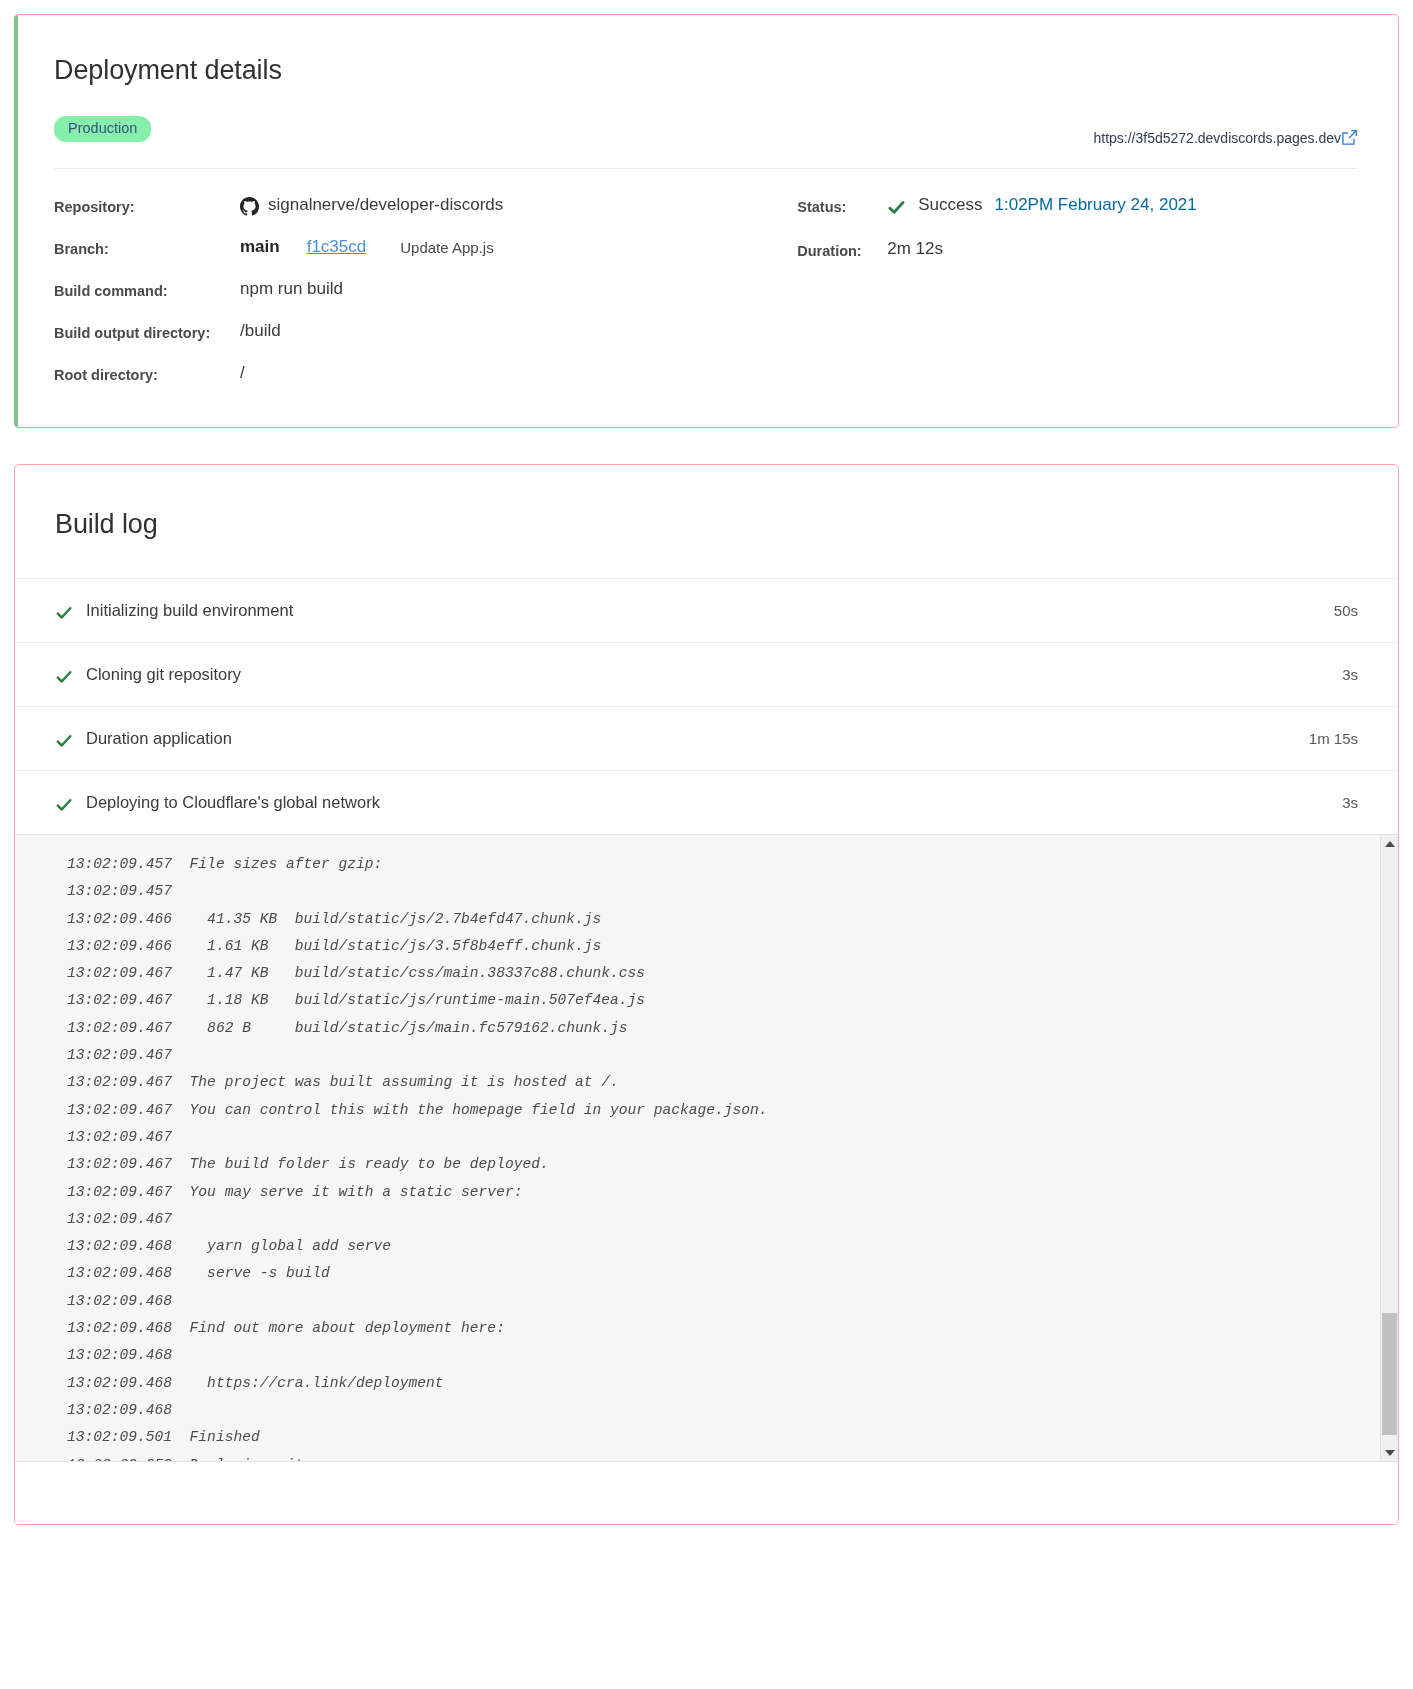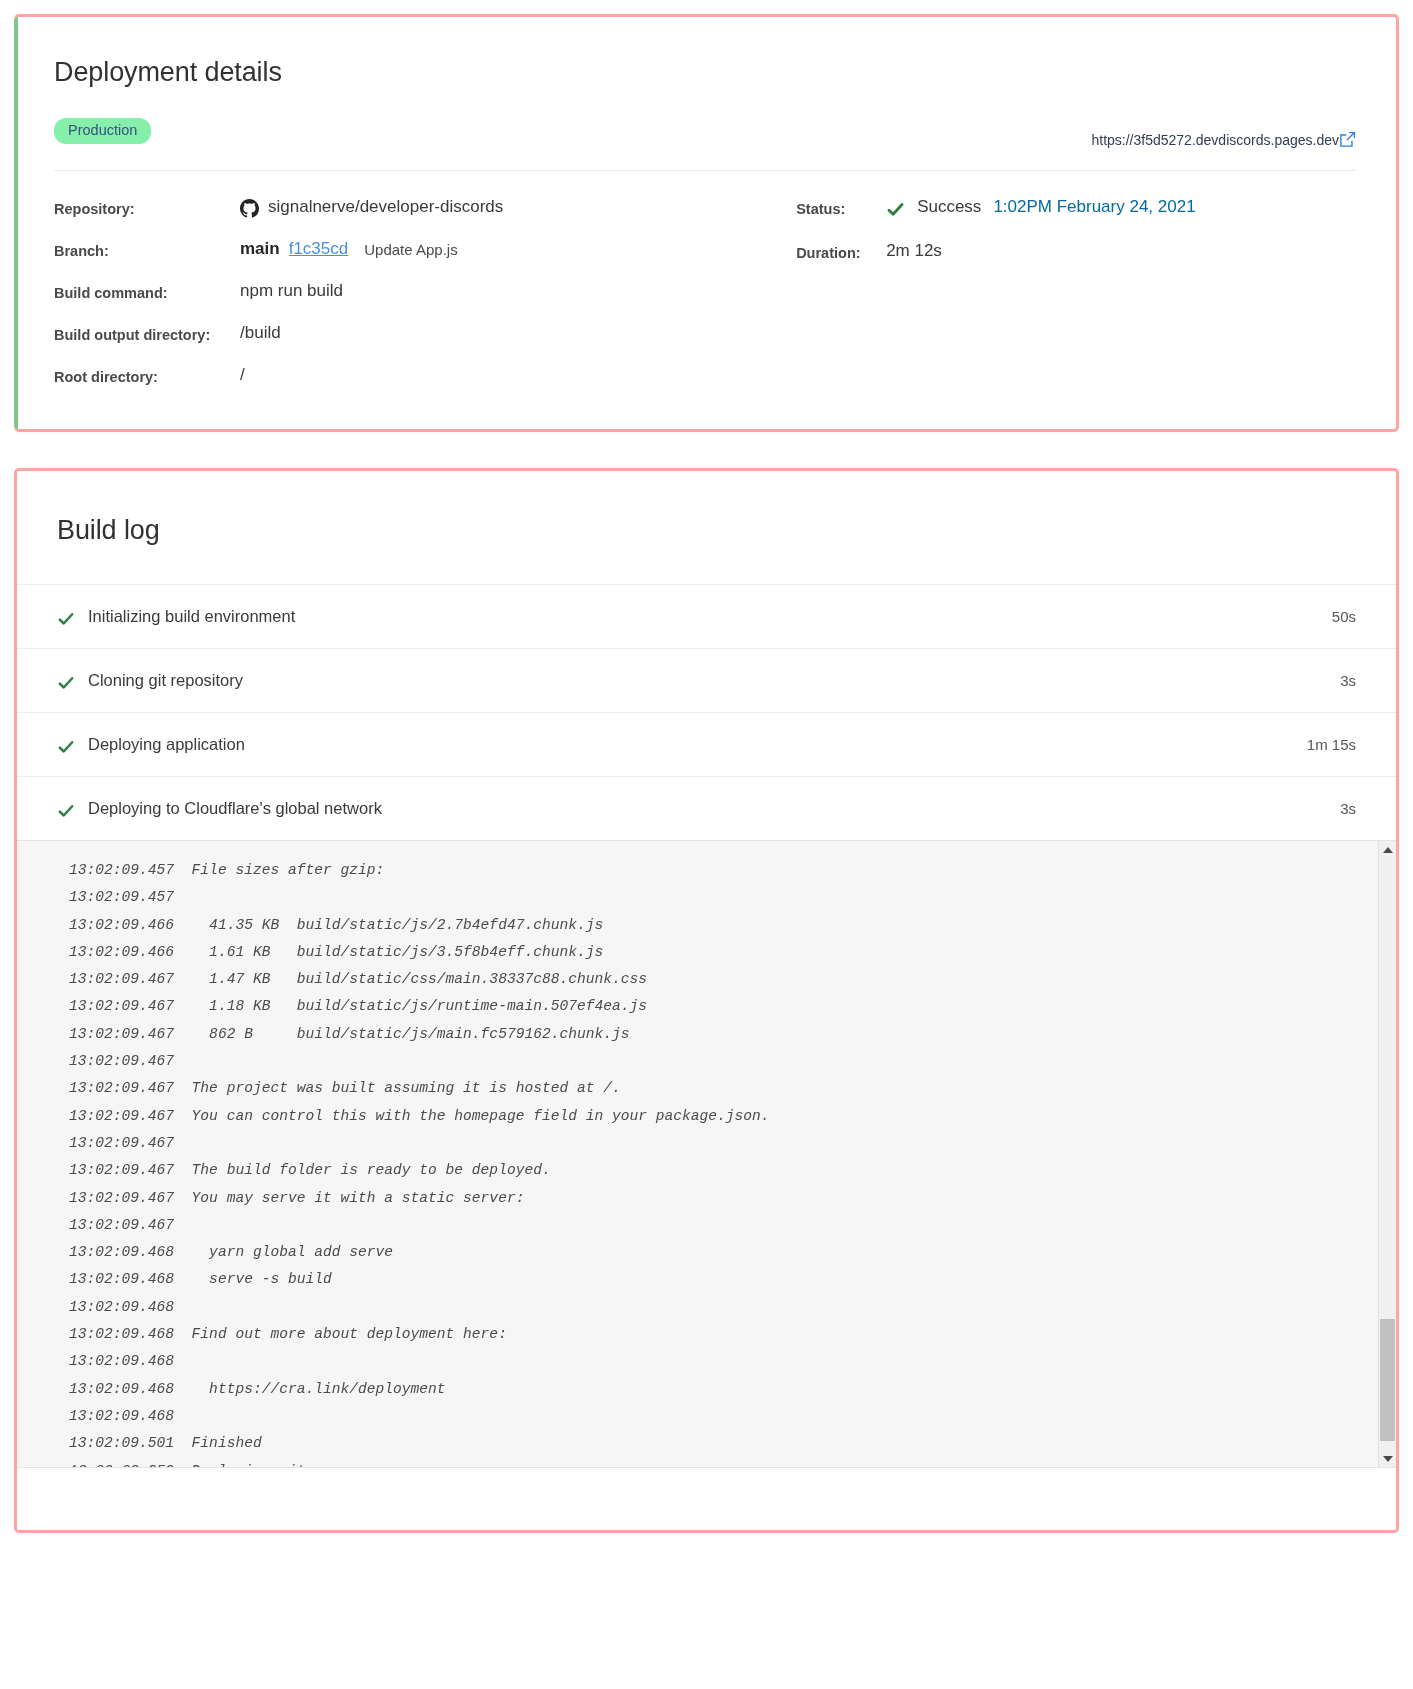--- a/index.html
+++ b/index.html
@@ -17,21 +17,21 @@
 
   .page {
     width: 1413px;
     box-sizing: border-box;
     padding: 14px 14px 0 14px;
   }
 
   
   .card {
     background: #ffffff;
-    border: 3px solid #fca5a5;
+    border: 1px solid #fca5a5;
     border-radius: 5px;
     box-shadow: 0 1px 2px rgba(0,0,0,0.03);
     position: relative;
     box-sizing: border-box;
   }
   .card.accent {
     border-left: none;
   }
   .accent-bar {
     position: absolute;
@@ -244,21 +244,21 @@
               <svg width="19" height="19" viewBox="0 0 16 16" fill="#242424">
                 <path d="M8 0C3.58 0 0 3.58 0 8c0 3.54 2.29 6.53 5.47 7.59.4.07.55-.17.55-.38 0-.19-.01-.82-.01-1.49-2.01.37-2.53-.49-2.69-.94-.09-.23-.48-.94-.82-1.13-.28-.15-.68-.52-.01-.53.63-.01 1.08.58 1.23.82.72 1.21 1.87.87 2.33.66.07-.52.28-.87.51-1.07-1.78-.2-3.64-.89-3.64-3.95 0-.87.31-1.59.82-2.15-.08-.2-.36-1.02.08-2.12 0 0 .67-.21 2.2.82.64-.18 1.32-.27 2-.27s1.36.09 2 .27c1.53-1.04 2.2-.82 2.2-.82.44 1.1.16 1.92.08 2.12.51.56.82 1.27.82 2.15 0 3.07-1.87 3.75-3.65 3.95.29.25.54.73.54 1.48 0 1.07-.01 1.93-.01 2.2 0 .21.15.46.55.38A8.01 8.01 0 0 0 16 8c0-4.42-3.58-8-8-8z"></path>
               </svg>
             </span>
             <span>signalnerve/developer-discords</span>
           </div>
         </div>
 
         <div class="drow">
           <div class="dlabel">Branch:</div>
-          <div class="dvalue" style="gap:0">
+          <div class="dvalue" style="gap:18px">
             <span class="branch-name">main</span>
             <a class="commit-sha" href="#">f1c35cd</a>
             <span class="commit-msg">Update App.js</span>
           </div>
         </div>
 
         <div class="drow">
           <div class="dlabel">Build command:</div>
           <div class="dvalue">npm run build</div>
         </div>
@@ -331,21 +331,21 @@
         <span class="step-dur">3s</span>
       </div>
 
       <div class="step">
         <div class="step-left">
           <span class="check-icon">
             <svg width="18" height="18" viewBox="0 0 16 16" fill="none" stroke="#2e7d44" stroke-width="2.2" stroke-linecap="round" stroke-linejoin="round">
                 <path d="M2.5 8.6L6 12L13.5 3.8"></path>
               </svg>
           </span>
-          <span class="step-label">Deploying application</span>
+          <span class="step-label">Duration application</span>
         </div>
         <span class="step-dur">1m 15s</span>
       </div>
 
       <div class="step">
         <div class="step-left">
           <span class="check-icon">
             <svg width="18" height="18" viewBox="0 0 16 16" fill="none" stroke="#2e7d44" stroke-width="2.2" stroke-linecap="round" stroke-linejoin="round">
                 <path d="M2.5 8.6L6 12L13.5 3.8"></path>
               </svg>

